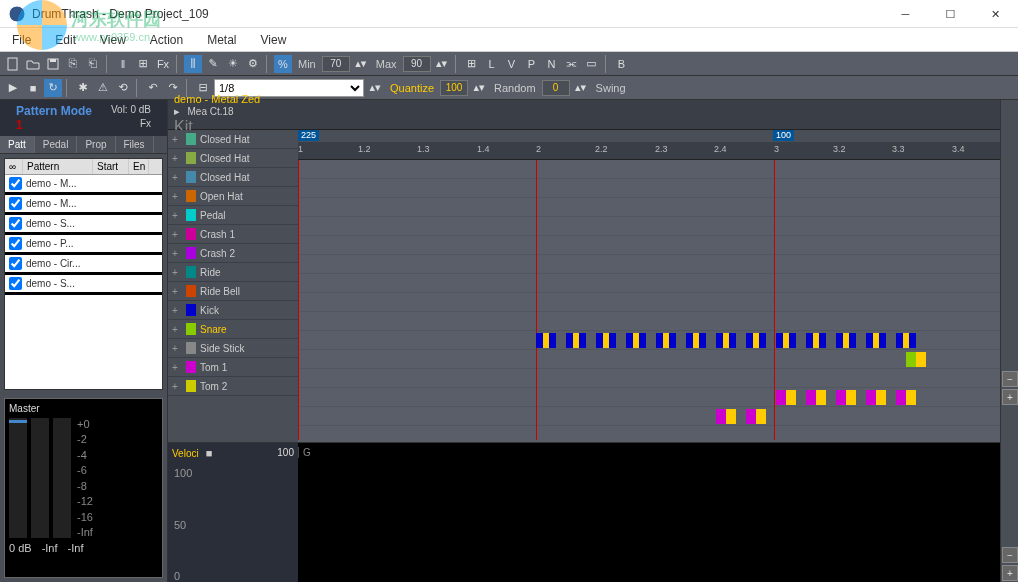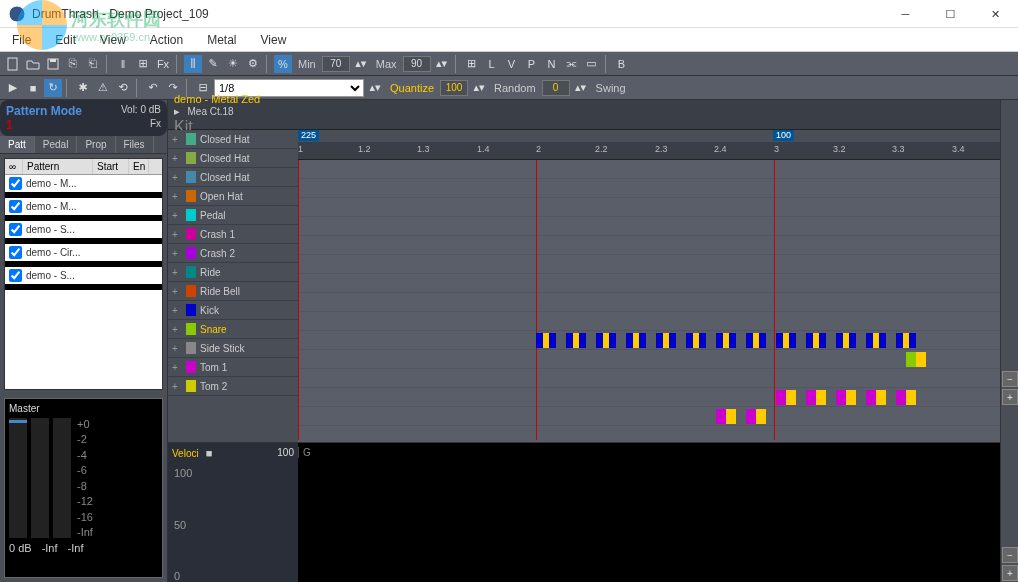--- a/index.html
+++ b/index.html
@@ -18,32 +18,32 @@
 .toolbar-2 { height: 24px; background: #585d68; display: flex; align-items: center; padding: 0 4px; gap: 2px; border-bottom: 1px solid #333; }
 .tb-btn { width: 18px; height: 18px; display: flex; align-items: center; justify-content: center; color: #ddd; border: 1px solid transparent; }
 .tb-btn.active { background: #3c7fbf; }
 .tb-sep { width: 4px; height: 18px; border-left: 1px solid #888; margin: 0 2px; }
 .tb-label { color: #ccc; margin: 0 4px; }
 .tb-label-yellow { color: #fc0; margin: 0 4px; }
 .tb-input { width: 28px; height: 16px; background: #4a4e57; color: #ddd; border: 1px solid #777; text-align: center; font-size: 10px; }
 .tb-select { height: 18px; background: #fff; border: 1px solid #999; font-size: 11px; min-width: 150px; }
 .main-area { display: flex; height: calc(100% - 100px); }
 .left-panel { width: 168px; background: #4a4e57; display: flex; flex-direction: column; border-right: 1px solid #333; }
-.pattern-header { background: #2a2e38; padding: 4px 6px; color: #fff; border-radius: 8px; }
+.pattern-header { background: #2a2e38; padding: 4px 16px; color: #fff; }
 .pattern-title { color: #5090e0; font-weight: bold; font-size: 12px; display: inline; }
 .vol-label { color: #ccc; font-size: 10px; float: right; }
 .pattern-num { color: #c00; font-weight: bold; font-size: 12px; }
 .fx-label { color: #ccc; font-size: 10px; float: right; }
 .tab-row { display: flex; background: #4a4e57; border-bottom: 1px solid #333; }
 .tab { padding: 3px 8px; color: #ccc; font-size: 10px; border-right: 1px solid #666; }
 .tab.active { background: #585d68; color: #fff; }
 .pattern-list { background: #fff; flex: 1; overflow: auto; margin: 4px; border: 1px solid #333; }
 .list-header { display: flex; background: #e0e0e0; border-bottom: 1px solid #999; }
 .lh-cell { padding: 2px 4px; border-right: 1px solid #ccc; font-size: 10px; }
-.list-row { display: flex; align-items: center; padding: 2px 4px; border-bottom: 6px solid #000000; }
+.list-row { display: flex; align-items: center; padding: 2px 4px; border-bottom: 3px solid #000000; }
 .list-row input[type=checkbox] { margin-right: 4px; }
 .list-text { font-size: 10px; color: #333; }
 .master-panel { background: #000; margin: 4px; border: 1px solid #666; padding: 4px; height: 180px; }
 .master-label { color: #ddd; font-size: 10px; margin-bottom: 4px; }
 .meter-area { display: flex; height: 120px; gap: 4px; }
 .meter-col { width: 18px; background: #222; position: relative; }
 .scale-col { display: flex; flex-direction: column; justify-content: space-between; color: #888; font-size: 9px; padding: 0 2px; }
 .db-row { display: flex; gap: 10px; color: #ccc; font-size: 9px; margin-top: 4px; }
 .center-panel { display: flex; flex-direction: column; flex: 1; }
 .track-header-row { height: 30px; background: #3a3e47; display: flex; align-items: center; padding: 0 6px; border-bottom: 1px solid #222; }
@@ -216,20 +216,24 @@
           <div class="list-row">
             <input type="checkbox" checked="" style="">
             <span class="list-text">demo - M...</span>
           </div>
           <div class="list-row">
             <input type="checkbox" checked="" style="">
             <span class="list-text">demo - S...</span>
           </div>
           <div class="list-row">
             <input type="checkbox" checked="" style="">
+            <span class="list-text">demo - P...</span>
+          </div>
+          <div class="list-row">
+            <input type="checkbox" checked="" style="">
             <span class="list-text">demo - Cir...</span>
           </div>
           <div class="list-row">
             <input type="checkbox" checked="" style="">
             <span class="list-text">demo - S...</span>
           </div>
         </div>
     </div>
     <div class="master-panel">
       <div class="master-label">Master</div>

